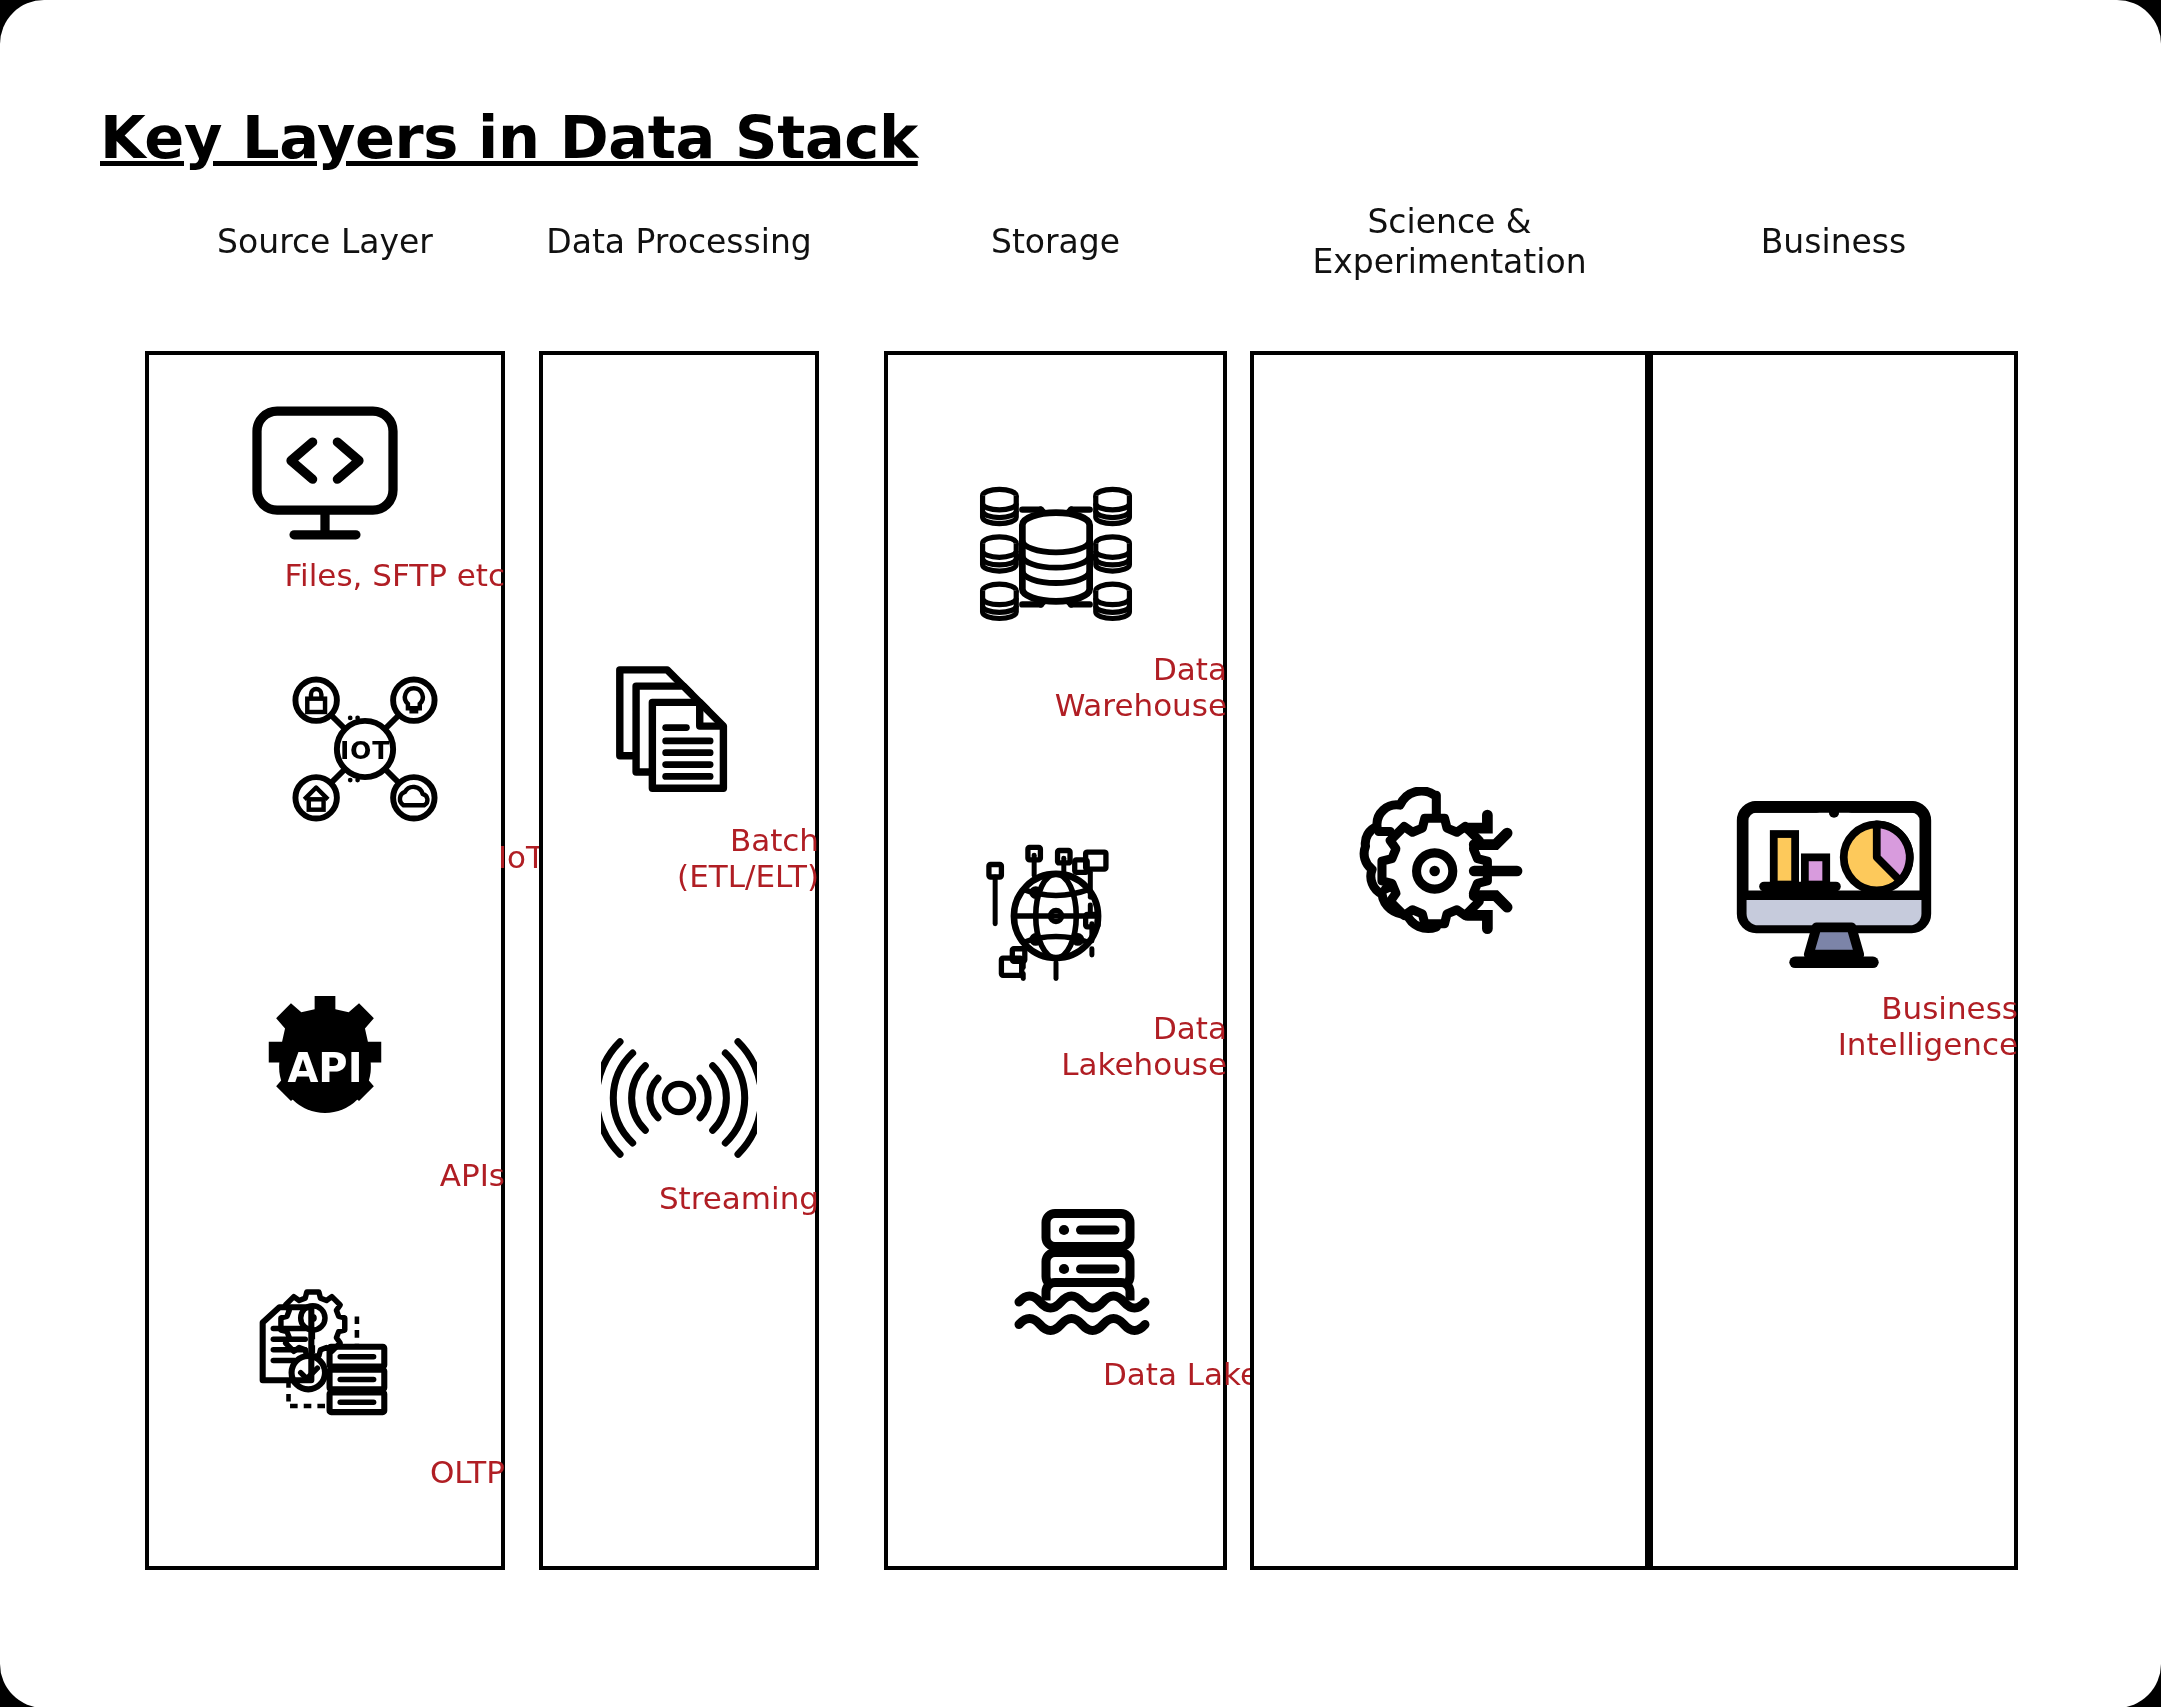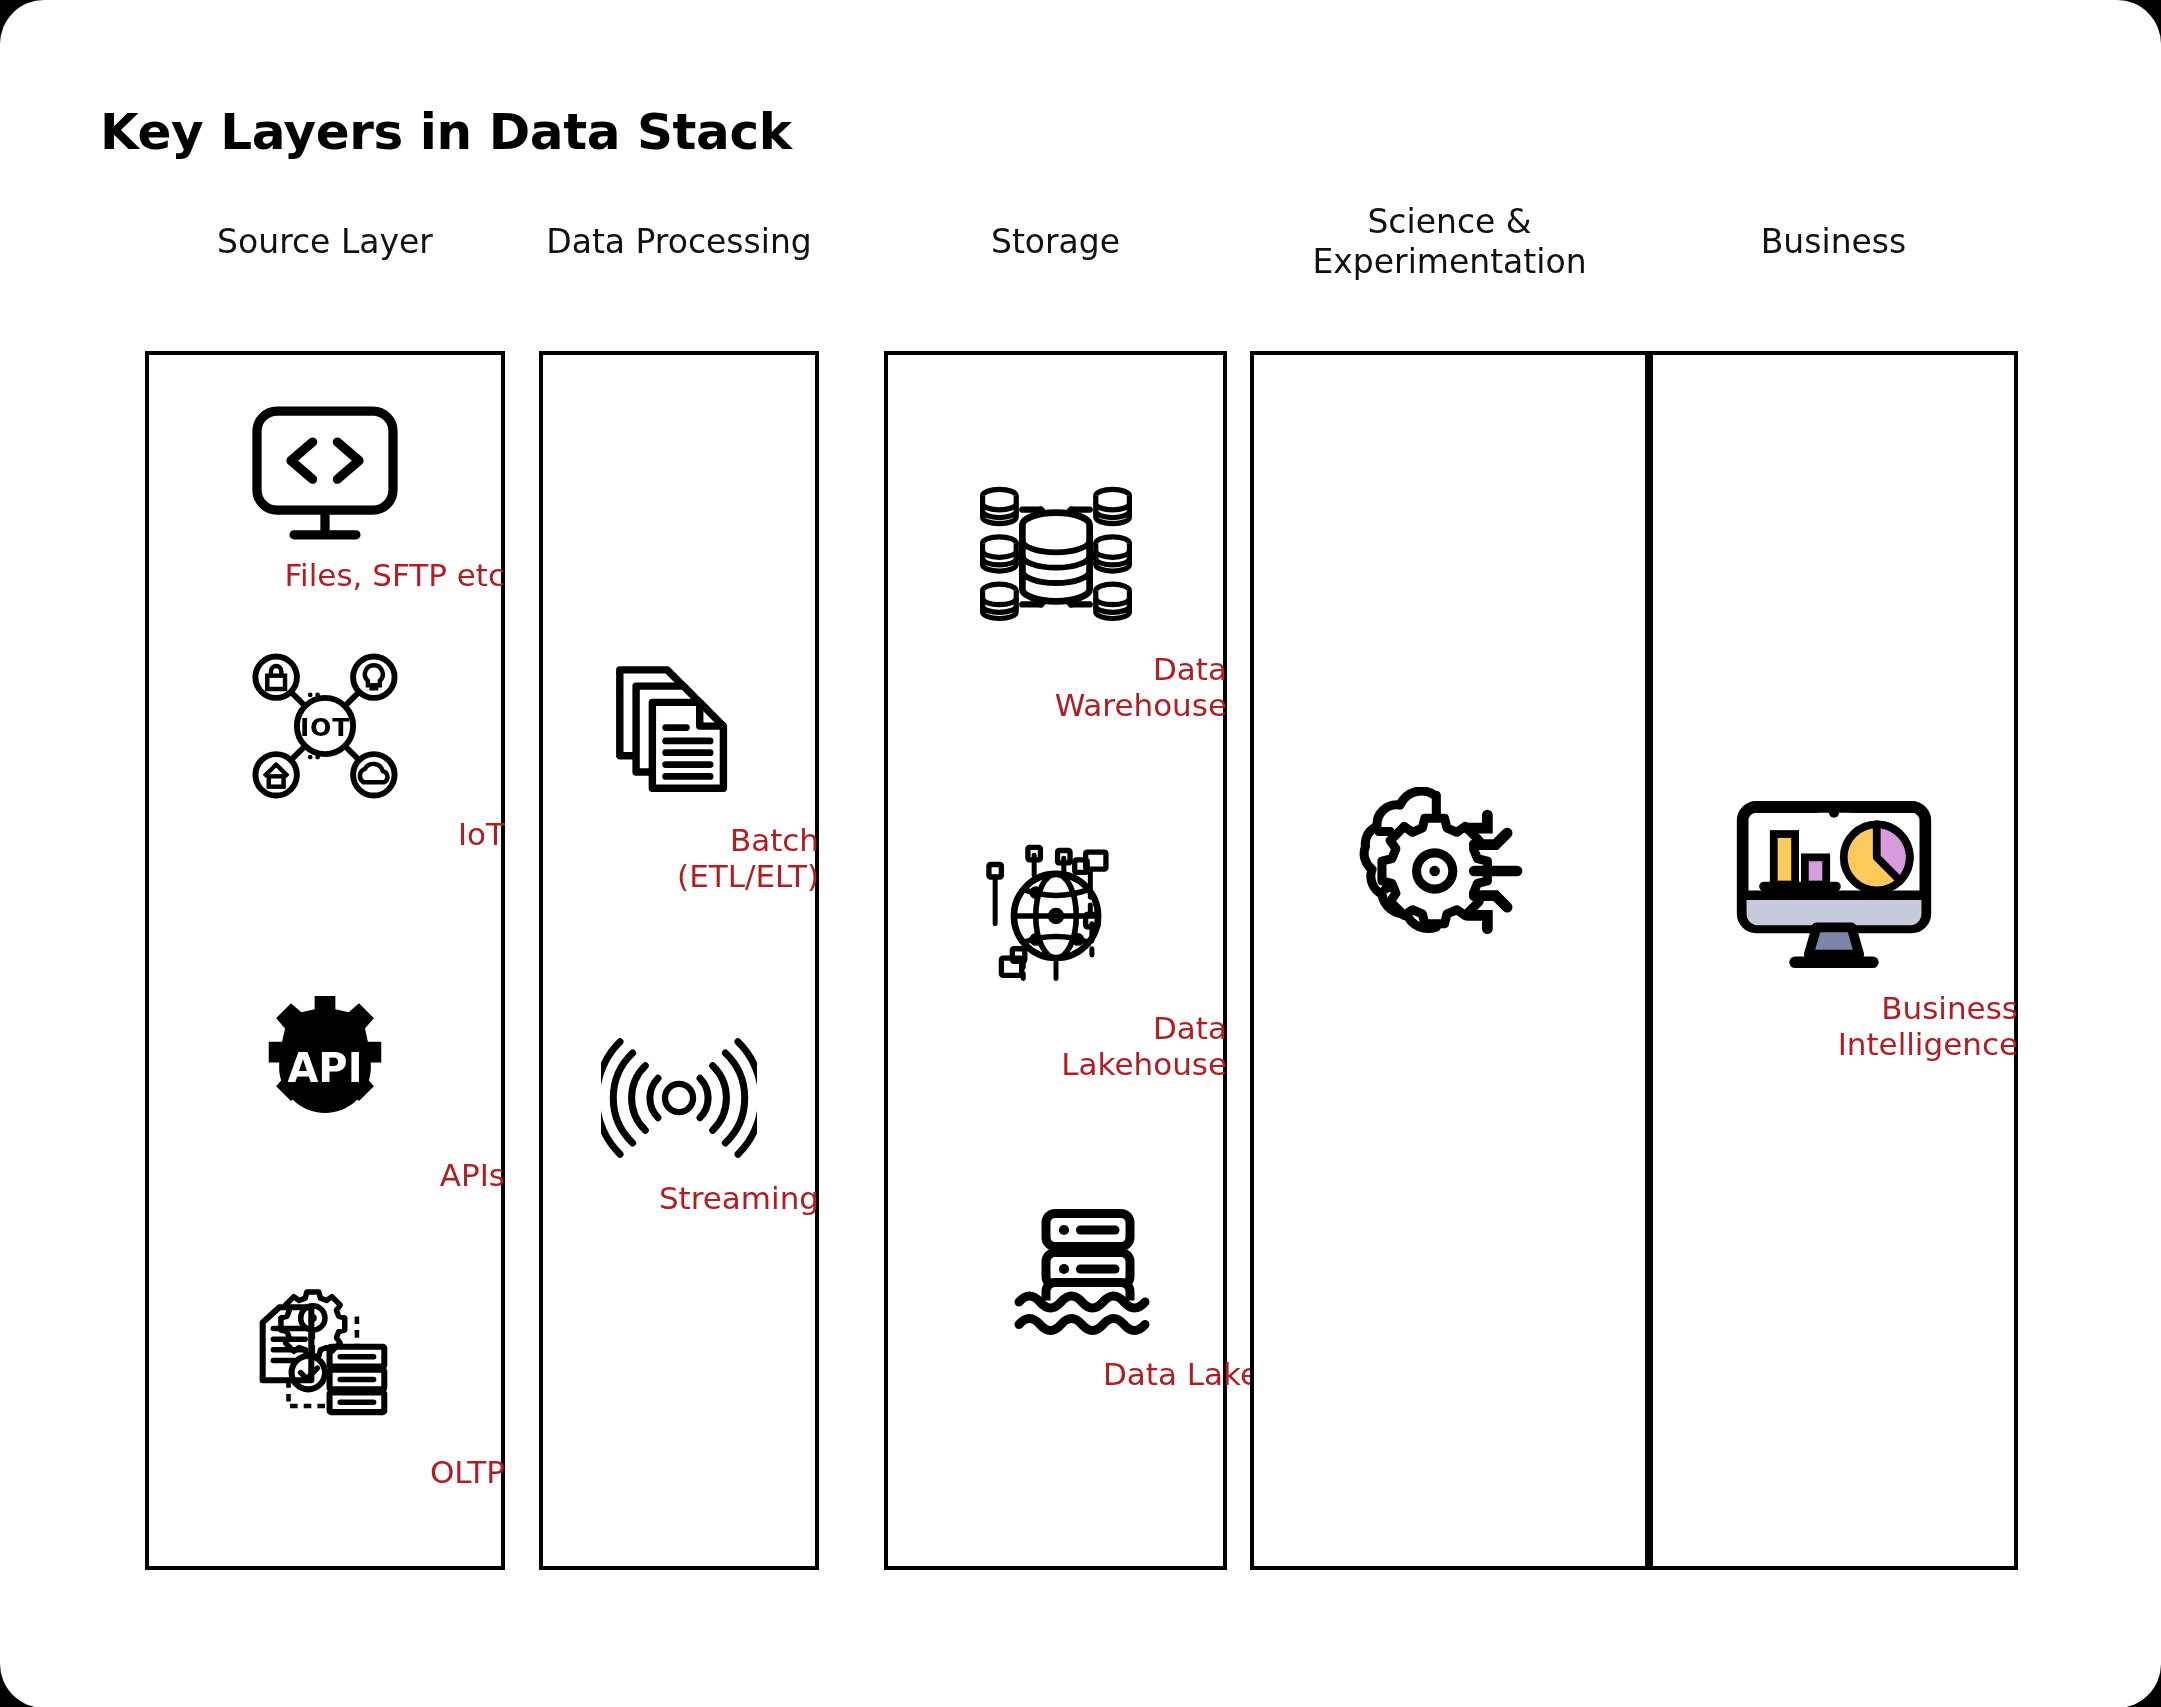--- a/index.html
+++ b/index.html
@@ -20,25 +20,26 @@
     height: 1708px;
     background: #ffffff;
     border-radius: 44px;
     box-sizing: border-box;
     overflow: hidden;
   }
   #title {
     position: absolute;
     left: 100px;
     top: 103px;
-    font-size: 50px;
+    font-size: 59px;
     font-weight: bold;
     color: #000000;
     letter-spacing: -0.4px;
     white-space: nowrap;
+    text-decoration: underline;
   }
   .col {
     position: absolute;
     top: 0;
     height: 1708px;
   }
   .col-header {
     position: absolute;
     left: 0;
     width: 100%;
@@ -98,21 +99,21 @@
           <rect x="6" y="4" width="88" height="64" rx="13" fill="none" stroke="#000" stroke-width="6"></rect>
           <path d="M42 24 L28 36 L42 48" fill="none" stroke="#000" stroke-width="6" stroke-linecap="round" stroke-linejoin="round"></path>
           <path d="M58 24 L72 36 L58 48" fill="none" stroke="#000" stroke-width="6" stroke-linecap="round" stroke-linejoin="round"></path>
           <line x1="50" y1="68" x2="50" y2="82" stroke="#000" stroke-width="6"></line>
           <line x1="30" y1="84" x2="70" y2="84" stroke="#000" stroke-width="6" stroke-linecap="round"></line>
         </svg>
       </span>
       <span class="item-label">Files, SFTP etc</span>
     </div>
 
-    <div class="item" style="top:652px;">
+    <div class="item" style="top:675px;padding-left:40px;">
       <span class="icon-wrap">
         <svg width="148" height="148" viewBox="0 0 100 100">
           <circle cx="50" cy="50" r="19" fill="none" stroke="#000" stroke-width="4"></circle>
           <text x="50" y="57" text-anchor="middle" font-family="DejaVu Sans, sans-serif" font-size="17" font-weight="bold" letter-spacing="0.5" fill="#000">IOT</text>
           <line x1="36" y1="36" x2="26" y2="26" stroke="#000" stroke-width="4"></line>
           <line x1="64" y1="36" x2="74" y2="26" stroke="#000" stroke-width="4"></line>
           <line x1="36" y1="64" x2="26" y2="74" stroke="#000" stroke-width="4"></line>
           <line x1="64" y1="64" x2="74" y2="74" stroke="#000" stroke-width="4"></line>
           <circle cx="17" cy="17" r="14" fill="none" stroke="#000" stroke-width="4"></circle>
           <rect x="11" y="16" width="12" height="9" fill="none" stroke="#000" stroke-width="3"></rect>

